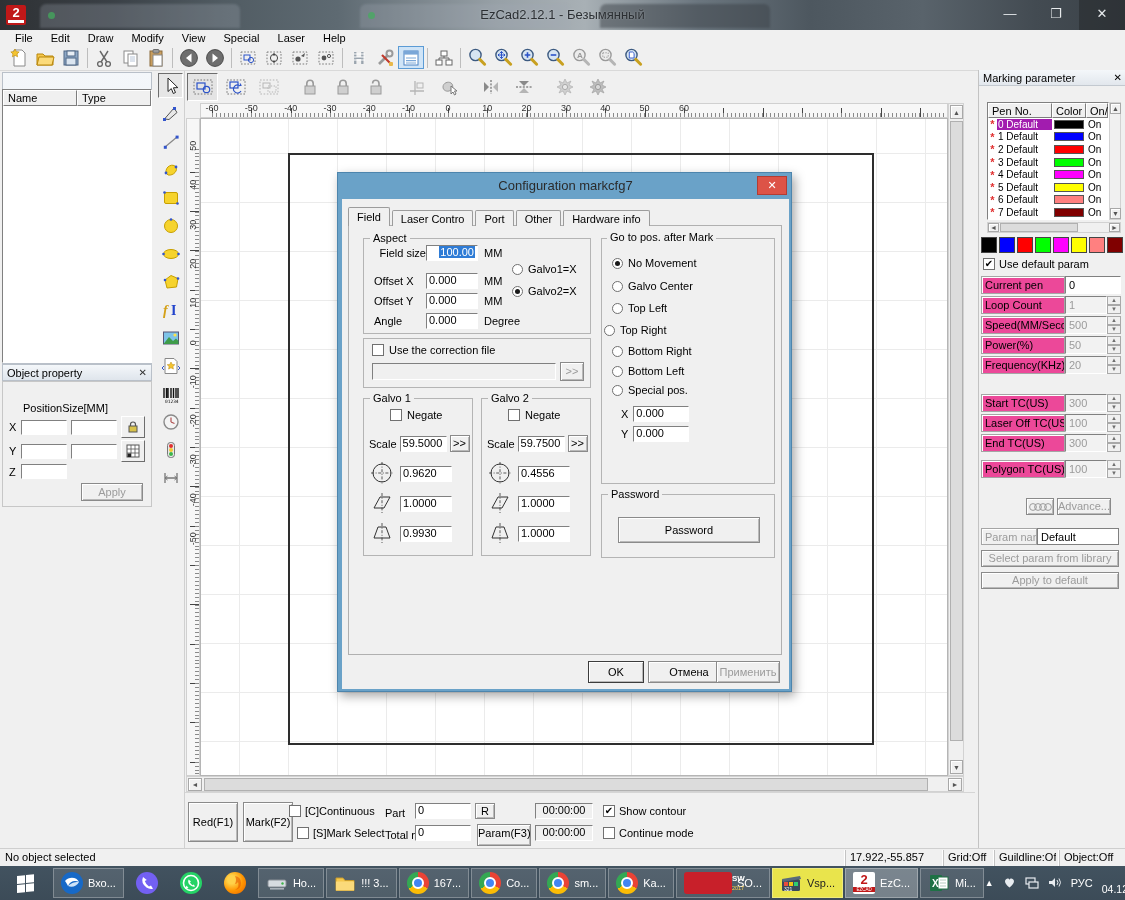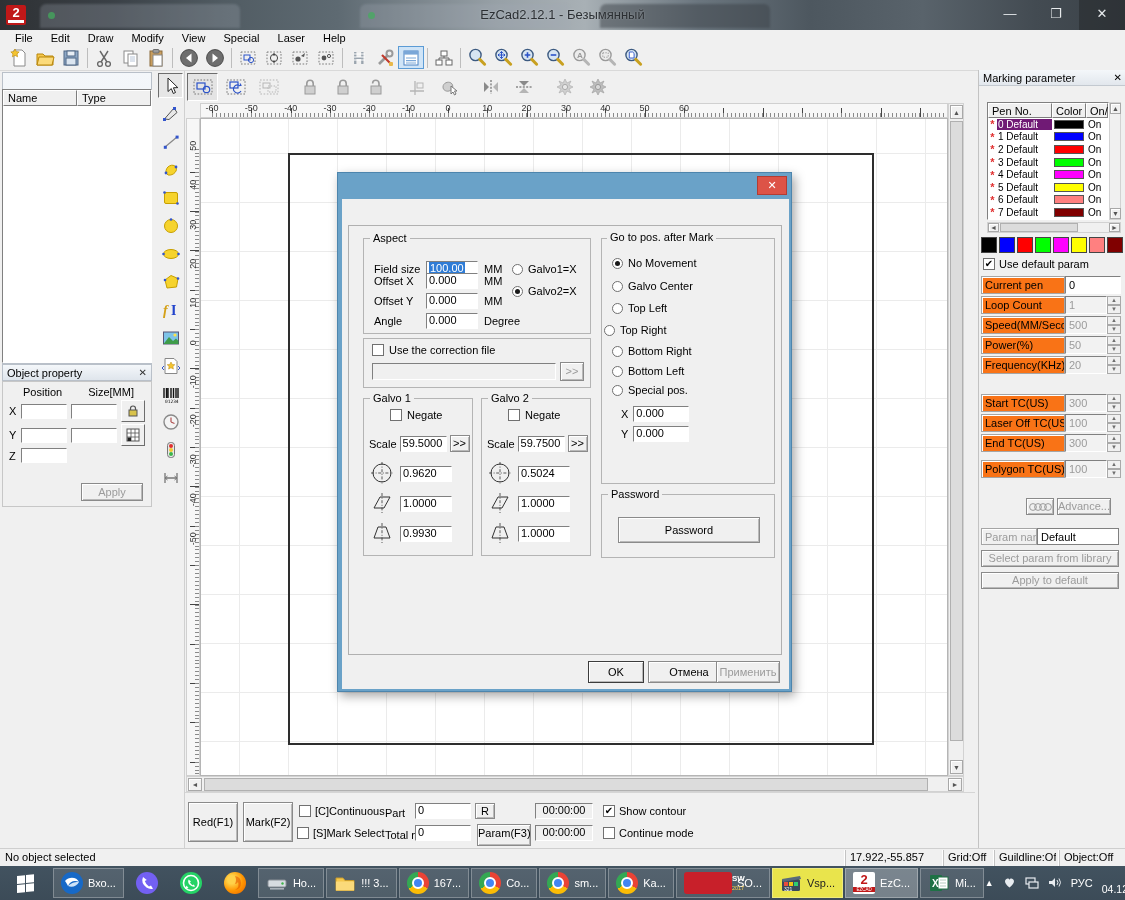--- a/index.html
+++ b/index.html
@@ -46,21 +46,21 @@
 
   
   .pane-title { height:17px; background:linear-gradient(#f4f7fa,#dfe5ec); border:1px solid #b9c0c9; display:flex; align-items:center; padding:0 4px; }
   .pane-title .x { margin-left:auto; font-size:10px; color:#333; }
   #object-list { left:2px; top:72px; width:150px; height:292px; }
   #ol-body { left:2px; top:89px; width:150px; height:274px; }
   #ol-body .hdr { display:flex; }
   #ol-body .hdr div { flex:1; height:16px; line-height:15px; padding-left:4px; background:#f0f0f0; border:1px solid; border-color:#fff #7d7d7d #7d7d7d #fff; }
   #object-property { left:2px; top:364px; width:150px; height:17px; }
   #op-body { left:2px; top:381px; width:150px; height:126px; background:#f0f0f0; border:1px solid #c7c7c7; }
-  #op-body .hrow { display:flex; padding:4px 0 1px 20px; gap:26px; }
+  #op-body .hrow { display:flex; padding:20px 0 1px 20px; }
   .op-row { display:flex; align-items:center; gap:4px; padding:1px 0 1px 6px; }
   .op-fld { width:46px; height:15px; }
   .op-btn { width:24px; height:22px; display:flex; align-items:center; justify-content:center; }
   #op-apply { position:absolute; right:8px; bottom:5px; width:62px; height:18px; line-height:16px; }
 
   
   #toolcol { left:157px; top:71px; width:28px; height:777px; background:#f0f0f0; border-right:1px solid #d0d0d0; display:flex; flex-direction:column; align-items:center; padding-top:2px; }
   .dtool { width:25px; height:25px; margin-bottom:3px; display:flex; align-items:center; justify-content:center; flex:0 0 25px; }
   .dtool.pressed { background:#e6e6e6; border:1px solid; border-color:#6d6d6d #fff #fff #6d6d6d; }
 
@@ -110,33 +110,33 @@
 
   
   #marking { left:978px; top:70px; width:147px; height:778px; background:#f0f0f0; border-left:1px solid #c3c3c3; }
   #mk-title { left:0; top:0; width:147px; height:16px; display:flex; align-items:center; padding:0 4px; background:linear-gradient(#f4f7fa,#e2e7ed); border-bottom:1px solid #c3c9d0; }
   #pen-table { left:8px; top:32px; width:122px; height:118px; overflow:hidden; }
   #pen-table .hdr { display:flex; height:15px; }
   #pen-table .hdr div { height:15px; line-height:14px; padding-left:3px; background:#f0f0f0; border:1px solid; border-color:#fff #7d7d7d #7d7d7d #fff; }
   .pen-row { display:flex; align-items:center; height:12.6px; background:#fff; font-size:10px; }
   .pen-row .ast { color:#e03030; font-weight:bold; width:9px; text-align:center; font-size:11px; line-height:10px; }
   .pen-row .plabel { width:55px; padding-left:1px; white-space:nowrap; overflow:hidden; }
-  .pen-row .plabel.sel { background:#701a75; color:#fff; }
+  .pen-row .plabel.sel { background:#a21caf; color:#fff; }
   .pen-row .swatch { width:30px; height:9px; border:1px solid #555; margin-left:2px; }
   .pen-row .on { margin-left:4px; }
   #pen-vscroll { left:130px; top:32px; width:12px; height:118px; }
   #pen-hscroll { left:8px; top:152px; width:134px; height:11px; }
   #palette { left:2px; top:167px; display:flex; gap:2px; }
   #palette span { width:16px; height:16px; display:block; border:1px solid #444; }
   #mk-usedefault { left:4px; top:188px; display:flex; align-items:center; gap:4px; }
   #mk-params { left:2px; top:206px; width:143px; display:flex; flex-direction:column; }
   .param-row { display:flex; height:18px; margin-bottom:2px; }
   .param-row:nth-child(6) { margin-top:18px; }
   .param-row:nth-child(9) { margin-top:6px; }
-  .param-row .plbl { width:84px; background:#f97316; border:1px solid #a5a5a5; box-shadow:inset 1px 1px 0 #fff; padding:2px 0 0 3px; white-space:nowrap; overflow:hidden; }
+  .param-row .plbl { width:84px; background:#ec4899; border:1px solid #a5a5a5; box-shadow:inset 1px 1px 0 #fff; padding:2px 0 0 3px; white-space:nowrap; overflow:hidden; }
   .param-row .pval { width:42px; border:1px solid; border-color:#808080 #fff #fff #808080; background:#f2f2f2; padding:2px 0 0 3px; }
   .param-row.nospin .pval { width:56px; background:#fff; }
   #mk-rings { left:47px; top:428px; width:28px; height:17px; }
   #mk-advance { left:78px; top:428px; width:54px; height:17px; line-height:15px; }
   #mk-pname-lbl { left:2px; top:458px; width:56px; height:17px; background:#f0f0f0; border:1px solid #a5a5a5; box-shadow:inset 1px 1px 0 #fff; padding:2px 0 0 3px; color:#9b9b9b; white-space:nowrap; overflow:hidden; }
   #mk-pname-val { left:58px; top:458px; width:82px; height:17px; background:#fff; border:1px solid #808080; padding:2px 0 0 3px; }
   #mk-select { left:2px; top:480px; width:138px; height:17px; line-height:15px; }
   #mk-applydef { left:2px; top:502px; width:138px; height:17px; line-height:15px; }
 
   
@@ -635,27 +635,35 @@
   <div class="sthumb abs" style="left:1px;top:17px;width:13px;height:620px;"></div>
   <div class="sarrow abs" style="left:1px;bottom:1px;width:13px;height:14px;">▼</div>
 </div>
 <div class="sbar abs" style="left:186px;top:776px;width:778px;height:16px;">
   <div class="sarrow abs" style="left:1px;top:1px;width:14px;height:13px;">◄</div>
   <div class="sthumb abs" style="left:17px;top:1px;width:724px;height:13px;"></div>
   <div class="sarrow abs" style="right:1px;top:1px;width:14px;height:13px;">►</div>
 </div>
 
 <div id="dialog" class="abs">
+  <div id="dlg-title" class="abs">Configuration markcfg7</div>
   <div id="dlg-close" class="abs">✕</div>
   <div id="dlg-client" class="abs">
+    <div id="dlg-tabs">
+      <div class="dlg-tab active">Field</div>
+      <div class="dlg-tab">Laser Contro</div>
+      <div class="dlg-tab">Port</div>
+      <div class="dlg-tab">Other</div>
+      <div class="dlg-tab">Hardware info</div>
+    </div>
     <div id="tab-page">
 
       <div class="groupbox" style="left:14px;top:12px;width:228px;height:96px;">
         <span class="legend">Aspect</span>
-        <div class="arow" style="left:10px;top:22px;">
+        <div class="arow" style="left:10px;top:6px;text-align:right;">
           <span class="aspect-lbl">Field size</span>
           <div class="aspect-fld sunken fld"><span class="selval">100.00</span></div>
           <span class="unit">MM</span>
         </div>
         <div class="arow" style="left:10px;top:34px;">
           <span class="aspect-lbl">Offset X</span>
           <div class="aspect-fld sunken fld"><span>0.000</span></div>
           <span class="unit">MM</span>
         </div>
         <div class="arow" style="left:10px;top:54px;">
@@ -730,21 +738,21 @@
         <div class="arow" style="left:5px;top:36px;gap:3px;">
           <span>Scale</span>
           <div class="sunken fld" style="width:47px;height:16px;"><span>59.7500</span></div>
           <div class="btn" style="width:20px;height:17px;line-height:15px;">&gt;&gt;</div>
         </div>
         <div class="arow" style="left:6px;top:62px;gap:4px;">
           <span class="gicon"><svg width="24" height="24">
                 <circle cx="12" cy="12" r="9" fill="none" stroke="#333"></circle>
                 <path d="M12 1 v22 M1 12 h22" stroke="#333" stroke-dasharray="3 1.6 1 1.6" stroke-width=".8"></path>
               </svg></span>
-          <div class="sunken fld" style="width:52px;height:16px;"><span>0.5024</span></div>
+          <div class="sunken fld" style="width:52px;height:16px;"><span>0.4556</span></div>
         </div>
         <div class="arow" style="left:6px;top:92px;gap:4px;">
           <span class="gicon"><svg width="24" height="24">
                 <path d="M4 17 L10 6 h10 L14 17 Z" fill="none" stroke="#333"></path>
                 <path d="M12 2 v20" stroke="#333" stroke-dasharray="3 1.6 1 1.6" stroke-width=".8"></path>
               </svg></span>
           <div class="sunken fld" style="width:52px;height:16px;"><span>1.0000</span></div>
         </div>
         <div class="arow" style="left:6px;top:122px;gap:4px;">
           <span class="gicon"><svg width="24" height="24">
@@ -984,21 +992,21 @@
 
   <div id="mk-pname-lbl" class="abs">Param name</div>
   <div id="mk-pname-val" class="abs">Default</div>
   <div id="mk-select" class="btn disabled abs">Select param from library</div>
   <div id="mk-applydef" class="btn disabled abs">Apply to default</div>
 </div>
 
 <div id="markbar" class="abs">
   <div class="btn bigbtn" style="left:3px;top:9px;">Red(F1)</div>
   <div class="btn bigbtn" style="left:58px;top:9px;">Mark(F2)</div>
-  <div class="mb-cb" style="left:114px;top:12px;">
+  <div class="mb-cb" style="left:104px;top:12px;">
     <span class="cb"></span>
       <span>[C]Continuous</span>
   </div>
   <div class="mb-cb" style="left:112px;top:34px;">
     <span class="cb"></span>
       <span>[S]Mark Select</span>
   </div>
   <span class="abs" style="left:200px;top:14px;">Part</span>
   <div class="sunken fld abs" style="left:230px;top:10px;width:56px;height:16px;">0</div>
   <div class="btn abs" style="left:290px;top:10px;width:20px;height:16px;line-height:14px;">R</div>

